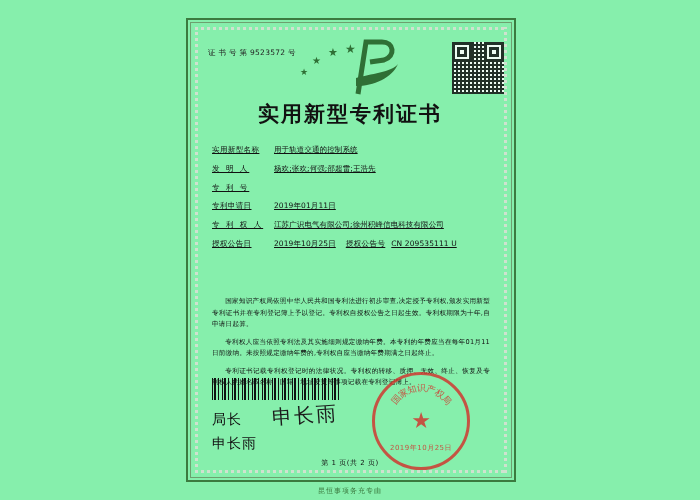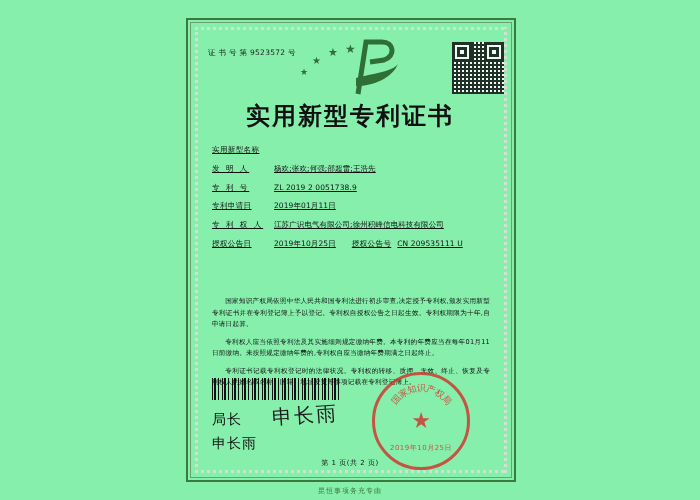--- a/index.html
+++ b/index.html
@@ -114,21 +114,21 @@
     width: 46px;
     height: 58px;
   }
   .title {
     position: absolute;
     left: 0;
     right: 0;
     top: 100px;
     text-align: center;
     font-family: "DejaVu Sans", "Liberation Sans", sans-serif;
-    font-size: 24px;
+    font-size: 21px;
     font-weight: bold;
     color: #111;
     letter-spacing: 2px;
   }
 
   .fields {
     position: absolute;
     left: 212px;
     top: 144px;
     width: 280px;
@@ -149,21 +149,21 @@
     color: #111;
   }
   .field-label.wide { width: 62px; letter-spacing: 0.4px; }
   .field-value {
     flex: 1;
     color: #111;
     letter-spacing: 0.1px;
   }
   .field-row.two .field-value { flex: none; }
   .field-inline-label {
-    margin-left: 16px;
+    margin-left: 10px;
     margin-right: 6px;
     letter-spacing: 0.4px;
   }
 
   .body-text {
     position: absolute;
     left: 212px;
     top: 296px;
     width: 278px;
     font-size: 6.6px;
@@ -292,28 +292,28 @@
       <path d="M6 56 L14 4 L30 4 C42 4 44 18 32 22 L18 24" fill="none" stroke="#2f6f35" stroke-width="5"></path>
       <path d="M4 40 C18 36 40 34 46 26 C40 40 22 48 4 48 Z" fill="#2f6f35"></path>
     </svg>
   </div>
 
   <div class="title">实用新型专利证书</div>
 
   <div class="fields">
     <div class="field-row">
       <div class="field-label wide">实用新型名称</div>
+      <div class="field-value">用于轨道交通的控制系统</div>
     </div>
     <div class="field-row">
       <div class="field-label">发 明 人</div>
       <div class="field-value">杨欢;张欢;何强;邵超雷;王浩先</div>
     </div>
     <div class="field-row">
       <div class="field-label">专 利 号</div>
-      <div class="field-value">ZL 2019 2 0051738.9</div>
     </div>
     <div class="field-row">
       <div class="field-label wide">专利申请日</div>
       <div class="field-value">2019年01月11日</div>
     </div>
     <div class="field-row">
       <div class="field-label">专 利 权 人</div>
       <div class="field-value">江苏广识电气有限公司;徐州积峰信电科技有限公司</div>
     </div>
     <div class="field-row two">

